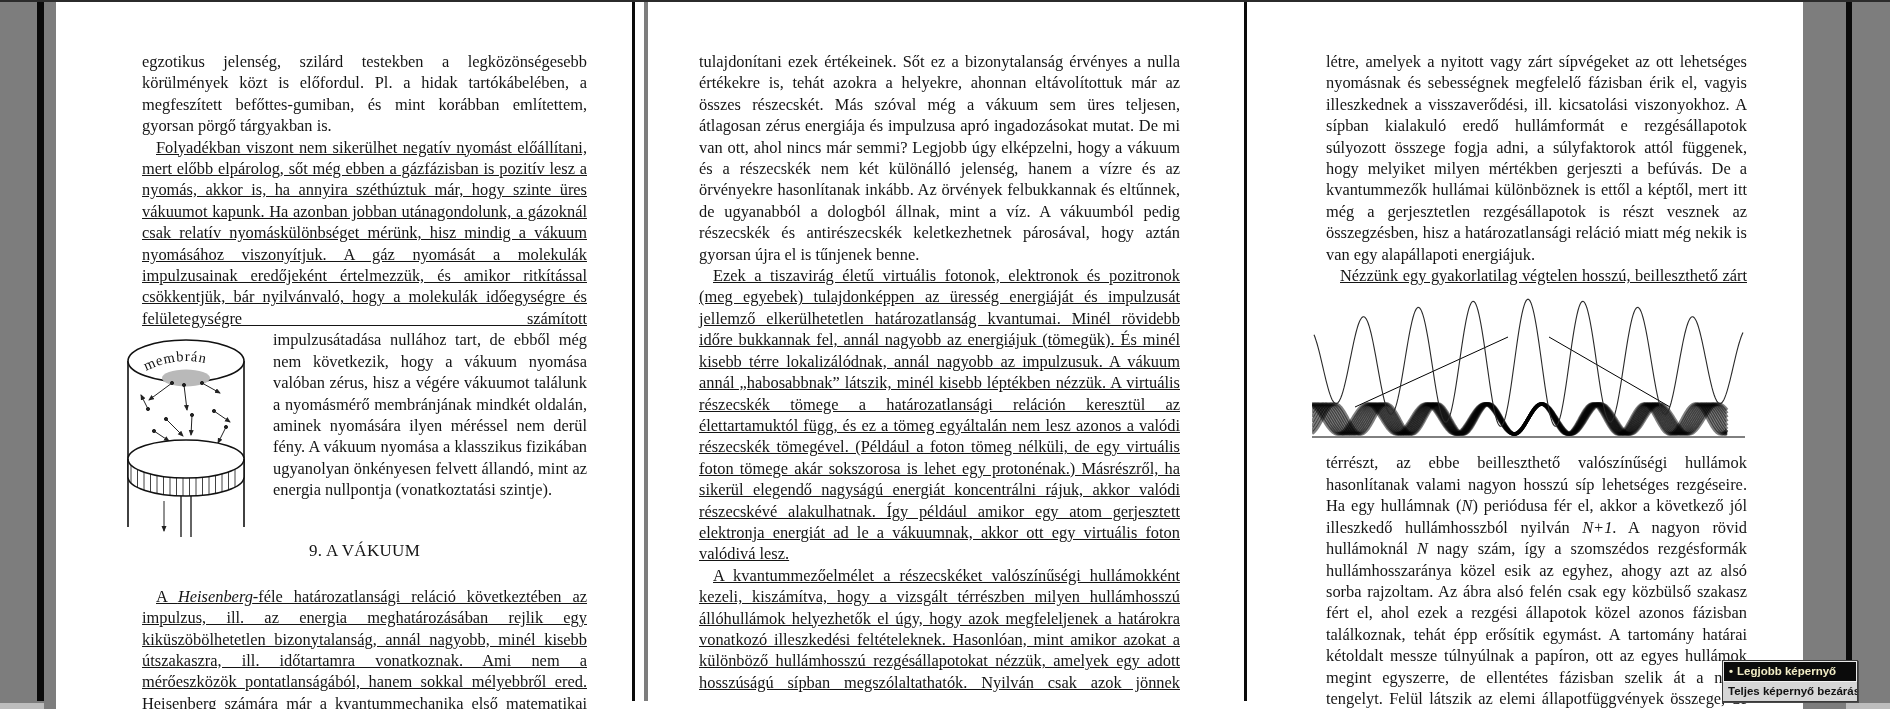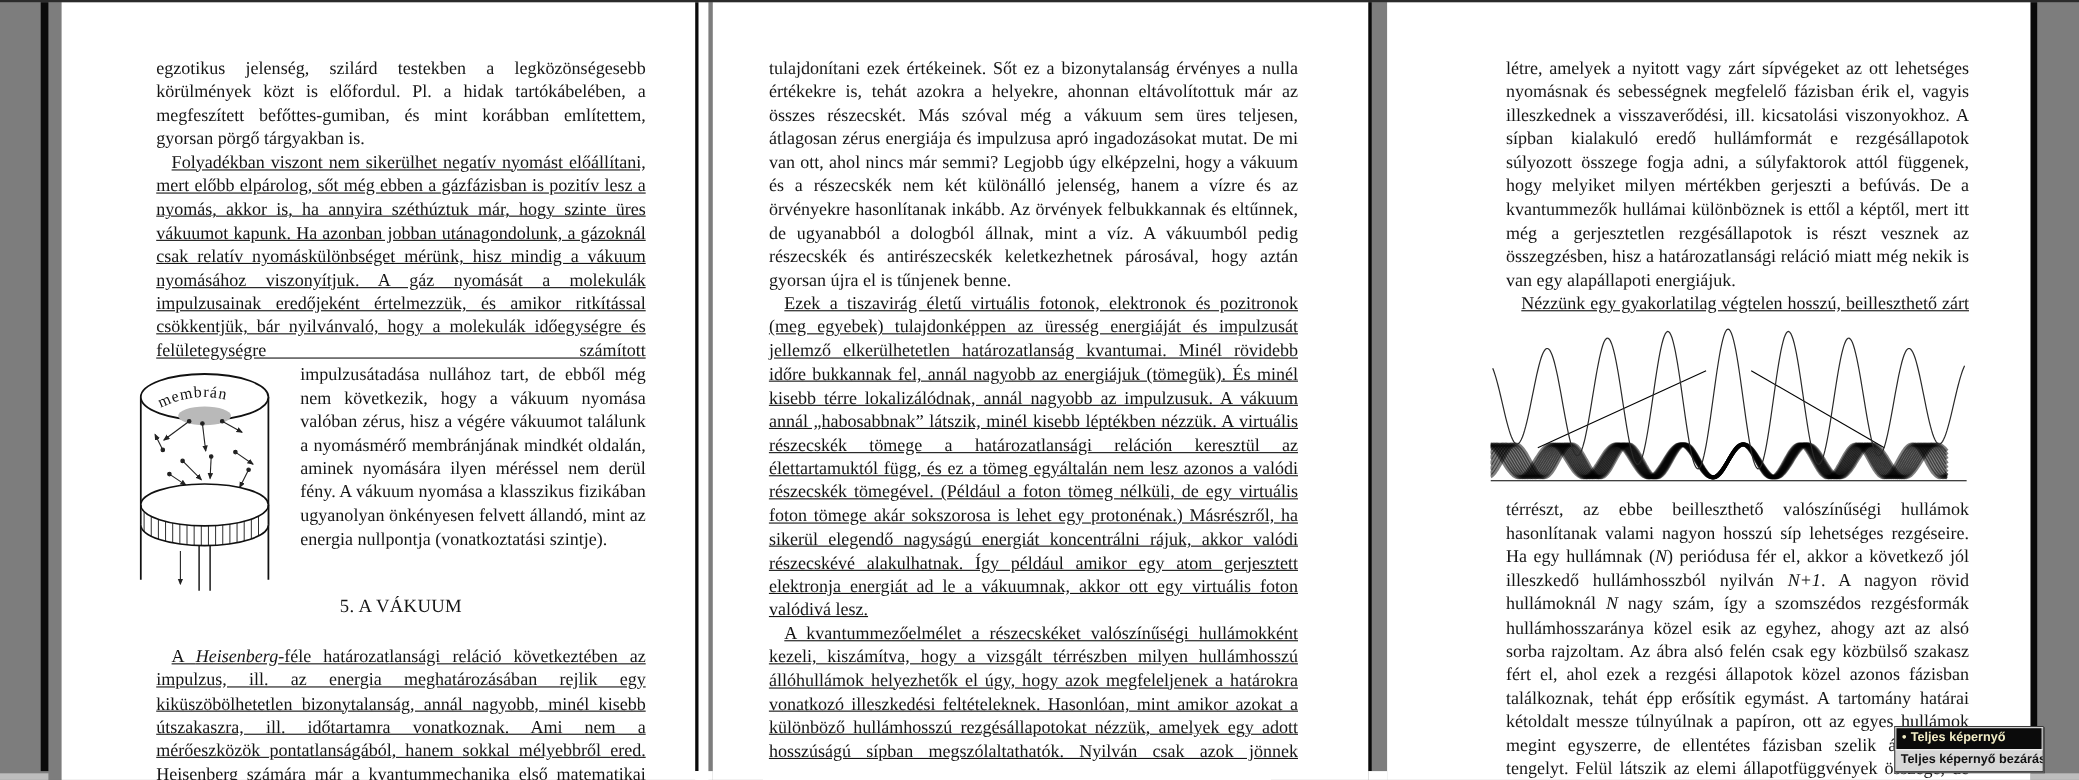--- a/index.html
+++ b/index.html
@@ -13,21 +13,21 @@
   .bottom-strip{position:absolute;top:703px;height:6px;background:#bdbdbd;z-index:6;}
   #bs-left{left:0;width:44px;}
   #bs-right{left:1846px;width:44px;}
   .gap-cover{position:absolute;top:701px;height:8px;background:#ffffff;z-index:6;}
   #gc-a{left:632px;width:16px;}
   #gc-b{left:1244px;width:17px;}
   .page{position:absolute;top:2px;height:707px;background:#ffffff;z-index:1;box-sizing:border-box;
         font-size:16.4px;line-height:21.4px;color:#151515;}
   #page1{left:44px;width:588px;padding:49px 57px 0 86px;margin-left:12px;}
   #page2{left:648px;width:596px;padding:49px 64px 0 51px;}
-  #page3{left:1261px;width:585px;padding:49px 56px 0 108px;}
+  #page3{left:1218px;width:585px;padding:49px 56px 0 108px;}
   .para{margin:0;text-align:justify;}
   .ind{text-indent:14px;text-decoration:underline;}
   .fill{text-align-last:justify;}
   .chapter{clear:left;font-size:17px;font-weight:normal;text-align:center;margin:27px 0 24px 0;letter-spacing:.3px;}
   .cyl-figure{float:left;width:150px;height:207px;margin:2px 9px 2px -28px;}
   .wave-figure{margin:5px 0 9px -14px;width:433px;height:152px;}
   svg text{font-family:"Liberation Serif", serif;}
   .context-menu{position:absolute;left:1722px;top:660px;width:134px;z-index:10;
       font-family:"Liberation Sans", sans-serif;font-size:11.5px;font-weight:bold;
       border:1px solid #3a3a3a;background:#d6d6d6;box-shadow:1px 1px 0 #4a4a4a;}
@@ -117,21 +117,21 @@
           </g>
       </g>
       <g>
         <line x1="67" y1="165" x2="67" y2="206" stroke="#111" stroke-width="1.3"></line>
         <line x1="77" y1="165" x2="77" y2="206" stroke="#111" stroke-width="1.3"></line>
         <line x1="50" y1="170" x2="50" y2="200" stroke="#222" stroke-width="1" marker-end="url(#arr)"></line>
       </g>
     </svg>
   </div>
   <p class="para">impulzusátadása nullához tart, de ebből még nem következik, hogy a vákuum nyomása valóban zérus, hisz a végére vákuumot találunk a nyomásmérő membránjának mindkét oldalán, aminek nyomására ilyen méréssel nem derül fény. A vákuum nyomása a klasszikus fizikában ugyanolyan önkényesen felvett állandó, mint az energia nullpontja (vonatkoztatási szintje).</p>
-  <h2 class="chapter">5. A VÁKUUM</h2>
+  <h2 class="chapter">9. A VÁKUUM</h2>
   <p class="para ind fill"><span>A </span><i>Heisenberg</i><span>-féle határozatlansági reláció következtében az impulzus, ill. az energia meghatározásában rejlik egy kiküszöbölhetetlen bizonytalanság, annál nagyobb, minél kisebb útszakaszra, ill. időtartamra vonatkoznak. Ami nem a mérőeszközök pontatlanságából, hanem sokkal mélyebbről ered. Heisenberg számára már a kvantummechanika első matematikai megfogalmazása során világossá vált, hogy egyszerűen a definíciójukból következően nincs értelme nagyobb pontosságot</span></p>
 </section>
 
 <section class="page" id="page2">
   <p class="para">tulajdonítani ezek értékeinek. Sőt ez a bizonytalanság érvényes a nulla értékekre is, tehát azokra a helyekre, ahonnan eltávolítottuk már az összes részecskét. Más szóval még a vákuum sem üres teljesen, átlagosan zérus energiája és impulzusa apró ingadozásokat mutat. De mi van ott, ahol nincs már semmi? Legjobb úgy elképzelni, hogy a vákuum és a részecskék nem két különálló jelenség, hanem a vízre és az örvényekre hasonlítanak inkább. Az örvények felbukkannak és eltűnnek, de ugyanabból a dologból állnak, mint a víz. A vákuumból pedig részecskék és antirészecskék keletkezhetnek párosával, hogy aztán gyorsan újra el is tűnjenek benne.</p>
   <p class="para ind">Ezek a tiszavirág életű virtuális fotonok, elektronok és pozitronok (meg egyebek) tulajdonképpen az üresség energiáját és impulzusát jellemző elkerülhetetlen határozatlanság kvantumai. Minél rövidebb időre bukkannak fel, annál nagyobb az energiájuk (tömegük). És minél kisebb térre lokalizálódnak, annál nagyobb az impulzusuk. A vákuum annál „habosabbnak” látszik, minél kisebb léptékben nézzük. A virtuális részecskék tömege a határozatlansági reláción keresztül az élettartamuktól függ, és ez a tömeg egyáltalán nem lesz azonos a valódi részecskék tömegével. (Például a foton tömeg nélküli, de egy virtuális foton tömege akár sokszorosa is lehet egy protonénak.) Másrészről, ha sikerül elegendő nagyságú energiát koncentrálni rájuk, akkor valódi részecskévé alakulhatnak. Így például amikor egy atom gerjesztett elektronja energiát ad le a vákuumnak, akkor ott egy virtuális foton valódivá lesz.</p>
   <p class="para ind fill">A kvantummezőelmélet a részecskéket valószínűségi hullámokként kezeli, kiszámítva, hogy a vizsgált térrészben milyen hullámhosszú állóhullámok helyezhetők el úgy, hogy azok megfeleljenek a határokra vonatkozó illeszkedési feltételeknek. Hasonlóan, mint amikor azokat a különböző hullámhosszú rezgésállapotokat nézzük, amelyek egy adott hosszúságú sípban megszólaltathatók. Nyilván csak azok jönnek</p>
 </section>
 
 <section class="page" id="page3">
@@ -153,15 +153,15 @@
         <line x1="0" y1="146" x2="433" y2="146" stroke="#000" stroke-width="1"></line>
         <line x1="43" y1="116" x2="196" y2="46" stroke="#000" stroke-width="1"></line>
         <line x1="237" y1="46" x2="358" y2="116" stroke="#000" stroke-width="1"></line>
         <polyline points="2,43.8 3,46.3 4,49.3 5,52.5 6,56.1 7,59.9 8,63.9 9,68.1 10,72.3 11,76.7 12,81.0 13,85.2 14,89.3 15,93.2 16,96.9 17,100.3 18,103.4 19,106.1 20,108.4 21,110.2 22,111.5 23,112.4 24,112.7 25,112.4 26,111.7 27,110.4 28,108.6 29,106.3 30,103.5 31,100.3 32,96.7 33,92.7 34,88.4 35,83.9 36,79.1 37,74.2 38,69.2 39,64.3 40,59.4 41,54.6 42,49.9 43,45.6 44,41.5 45,37.8 46,34.5 47,31.7 48,29.4 49,27.7 50,26.5 51,25.8 52,25.8 53,26.4 54,27.6 55,29.4 56,31.8 57,34.7 58,38.1 59,42.0 60,46.3 61,51.0 62,56.1 63,61.3 64,66.7 65,72.3 66,77.9 67,83.4 68,88.9 69,94.1 70,99.1 71,103.8 72,108.1 73,112.0 74,115.4 75,118.2 76,120.4 77,122.0 78,123.0 79,123.3 80,122.9 81,121.9 82,120.1 83,117.8 84,114.8 85,111.3 86,107.2 87,102.6 88,97.6 89,92.2 90,86.6 91,80.7 92,74.6 93,68.5 94,62.4 95,56.4 96,50.5 97,44.9 98,39.7 99,34.8 100,30.4 101,26.5 102,23.1 103,20.4 104,18.4 105,17.1 106,16.4 107,16.5 108,17.4 109,18.9 110,21.2 111,24.1 112,27.7 113,31.9 114,36.6 115,41.8 116,47.4 117,53.4 118,59.7 119,66.1 120,72.7 121,79.2 122,85.7 123,92.1 124,98.2 125,104.0 126,109.4 127,114.3 128,118.7 129,122.5 130,125.7 131,128.2 132,129.9 133,130.9 134,131.1 135,130.5 136,129.2 137,127.1 138,124.3 139,120.8 140,116.6 141,111.8 142,106.5 143,100.8 144,94.6 145,88.1 146,81.4 147,74.5 148,67.6 149,60.7 150,53.9 151,47.4 152,41.2 153,35.3 154,29.9 155,25.1 156,20.8 157,17.2 158,14.4 159,12.2 160,10.9 161,10.3 162,10.6 163,11.6 164,13.5 165,16.1 166,19.5 167,23.6 168,28.3 169,33.6 170,39.4 171,45.6 172,52.2 173,59.1 174,66.1 175,73.3 176,80.4 177,87.5 178,94.4 179,100.9 180,107.1 181,112.9 182,118.1 183,122.8 184,126.7 185,130.0 186,132.5 187,134.2 188,135.1 189,135.2 190,134.4 191,132.9 192,130.5 193,127.4 194,123.5 195,118.9 196,113.8 197,108.1 198,101.9 199,95.3 200,88.4 201,81.2 202,74.0 203,66.7 204,59.5 205,52.4 206,45.6 207,39.2 208,33.1 209,27.6 210,22.7 211,18.4 212,14.8 213,11.9 214,9.9 215,8.6 216,8.2 217,8.6 218,9.9 219,11.9 220,14.8 221,18.4 222,22.7 223,27.6 224,33.1 225,39.2 226,45.6 227,52.4 228,59.5 229,66.7 230,74.0 231,81.2 232,88.4 233,95.3 234,101.9 235,108.1 236,113.8 237,118.9 238,123.5 239,127.4 240,130.5 241,132.9 242,134.4 243,135.2 244,135.1 245,134.2 246,132.5 247,130.0 248,126.7 249,122.8 250,118.1 251,112.9 252,107.1 253,100.9 254,94.4 255,87.5 256,80.4 257,73.3 258,66.1 259,59.1 260,52.2 261,45.6 262,39.4 263,33.6 264,28.3 265,23.6 266,19.5 267,16.1 268,13.5 269,11.6 270,10.6 271,10.3 272,10.9 273,12.2 274,14.4 275,17.2 276,20.8 277,25.1 278,29.9 279,35.3 280,41.2 281,47.4 282,53.9 283,60.7 284,67.6 285,74.5 286,81.4 287,88.1 288,94.6 289,100.8 290,106.5 291,111.8 292,116.6 293,120.8 294,124.3 295,127.1 296,129.2 297,130.5 298,131.1 299,130.9 300,129.9 301,128.2 302,125.7 303,122.5 304,118.7 305,114.3 306,109.4 307,104.0 308,98.2 309,92.1 310,85.7 311,79.2 312,72.7 313,66.1 314,59.7 315,53.4 316,47.4 317,41.8 318,36.6 319,31.9 320,27.7 321,24.1 322,21.2 323,18.9 324,17.4 325,16.5 326,16.4 327,17.1 328,18.4 329,20.4 330,23.1 331,26.5 332,30.4 333,34.8 334,39.7 335,44.9 336,50.5 337,56.4 338,62.4 339,68.5 340,74.6 341,80.7 342,86.6 343,92.2 344,97.6 345,102.6 346,107.2 347,111.3 348,114.8 349,117.8 350,120.1 351,121.9 352,122.9 353,123.3 354,123.0 355,122.0 356,120.4 357,118.2 358,115.4 359,112.0 360,108.1 361,103.8 362,99.1 363,94.1 364,88.9 365,83.4 366,77.9 367,72.3 368,66.7 369,61.3 370,56.1 371,51.0 372,46.3 373,42.0 374,38.1 375,34.7 376,31.8 377,29.4 378,27.6 379,26.4 380,25.8 381,25.8 382,26.5 383,27.7 384,29.4 385,31.7 386,34.5 387,37.8 388,41.5 389,45.6 390,49.9 391,54.6 392,59.4 393,64.3 394,69.2 395,74.2 396,79.1 397,83.9 398,88.4 399,92.7 400,96.7 401,100.3 402,103.5 403,106.3 404,108.6 405,110.4 406,111.7 407,112.4 408,112.7 409,112.4 410,111.5 411,110.2 412,108.4 413,106.1 414,103.4 415,100.3 416,96.9 417,93.2 418,89.3 419,85.2 420,81.0 421,76.7 422,72.3 423,68.1 424,63.9 425,59.9 426,56.1 427,52.5 428,49.3 429,46.3 430,43.8 431,41.6 " fill="none" stroke="#2a2a2a" stroke-width="1.1"></polyline>
       </svg>
   </div>
   <p class="para"><span>térrészt, az ebbe beilleszthető valószínűségi hullámok hasonlítanak valami nagyon hosszú síp lehetséges rezgéseire. Ha egy hullámnak (</span><i>N</i><span>) periódusa fér el, akkor a következő jól illeszkedő hullámhosszból nyilván </span><i>N+1</i><span>. A nagyon rövid hullámoknál </span><i>N</i><span> nagy szám, így a szomszédos rezgésformák hullámhosszaránya közel esik az egyhez, ahogy azt az alsó sorba rajzoltam. Az ábra alsó felén csak egy közbülső szakasz fért el, ahol ezek a rezgési állapotok közel azonos fázisban találkoznak, tehát épp erősítik egymást. A tartomány határai kétoldalt messze túlnyúlnak a papíron, ott az egyes hullámok megint egyszerre, de ellentétes fázisban szelik át a nulla tengelyt. Felül látszik az elemi állapotfüggvények összege, de ott a hullámhosszúságot már erősen összenyomtam (ahogy a ferde egyenesek mutatják).</span></p>
 </section>
 
 <div class="context-menu">
-  <div class="menu-item selected"><span class="bullet">•</span><span>Teljes képernyő</span></div>
+  <div class="menu-item selected"><span class="bullet">•</span><span>Legjobb képernyő</span></div>
   <div class="menu-item plain"><span>Teljes képernyő bezárása</span></div>
 </div>
 
 </body></html>

